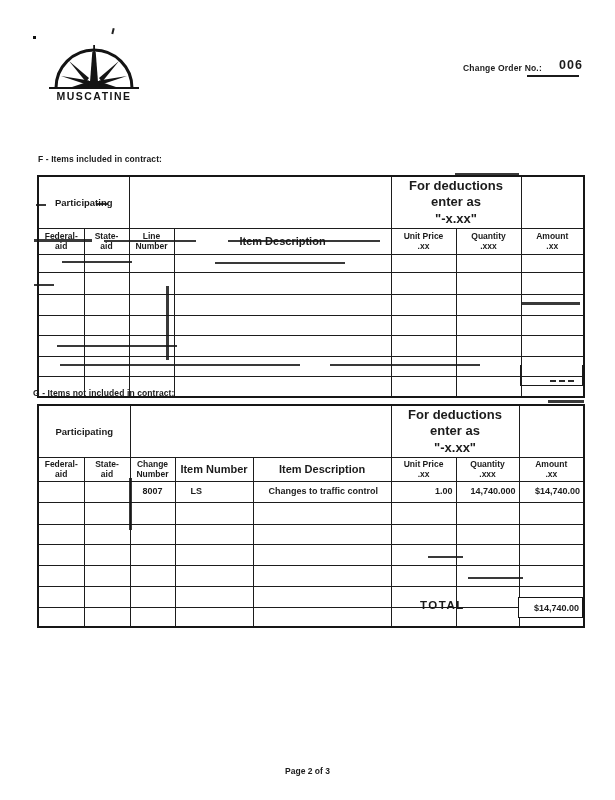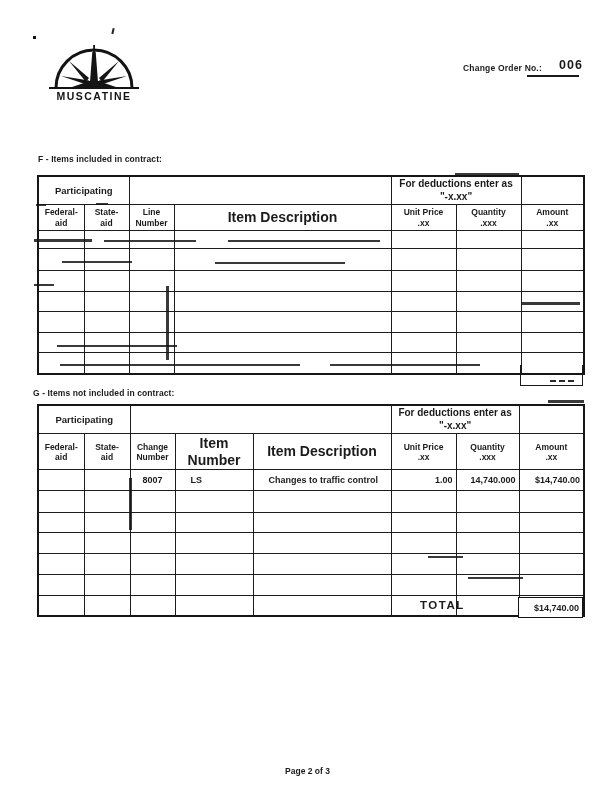--- a/index.html
+++ b/index.html
@@ -14,22 +14,22 @@
   .co-label { position:absolute; left:463px; top:63px; font-size:8.5px; font-weight:600; letter-spacing:0.2px; }
   .co-num   { position:absolute; left:531px; top:58px; font-size:12.5px; font-weight:600; letter-spacing:1px;padding-left:28px; }
   .co-underline { position:absolute; left:527px; top:75px; width:52px; height:1.5px; background:#1b1b1b; }
 
   .section-label { position:absolute; font-size:8.5px; font-weight:600; letter-spacing:0.1px; }
 
   
   .form-table { position:absolute; border-collapse:collapse; table-layout:fixed; border:2px solid #161616; background:transparent; }
   .form-table td { border:1px solid #1d1d1d; font-size:8.5px; font-weight:600; text-align:center; vertical-align:middle; line-height:1.18; padding:1px 2px; white-space:pre-line; overflow:hidden; }
   .form-table td.part { font-size:9.5px; }
-  .form-table td.deduct { font-size:10px; line-height:1.25; }
-  .form-table td.itemdesc { font-size:14px; }
+  .form-table td.deduct { font-size:13px; line-height:1.25; }
+  .form-table td.itemdesc { font-size:11px; }
   .form-table td.d { font-size:9px; white-space:nowrap;margin-left:31px; }
   .form-table td.d-left { text-align:left; padding-left:15px; }
   .form-table td.d-right { text-align:right; padding-right:3px; }
 
   
   .f-dangle { position:absolute; left:520px; top:365px; width:63px; height:21px; border-left:1.5px solid #1a1a1a; border-right:1.5px solid #1a1a1a; border-bottom:1.5px solid #1a1a1a; }
   .f-dangle .dashes { position:absolute; right:8px; bottom:3px; width:24px; border-top:2px dashed #2a2a2a; }
 
   
   .total-label { position:absolute; left:420px; top:599px; width:85px; text-align:left; font-size:11.5px; letter-spacing:1.5px; font-weight:600; }

